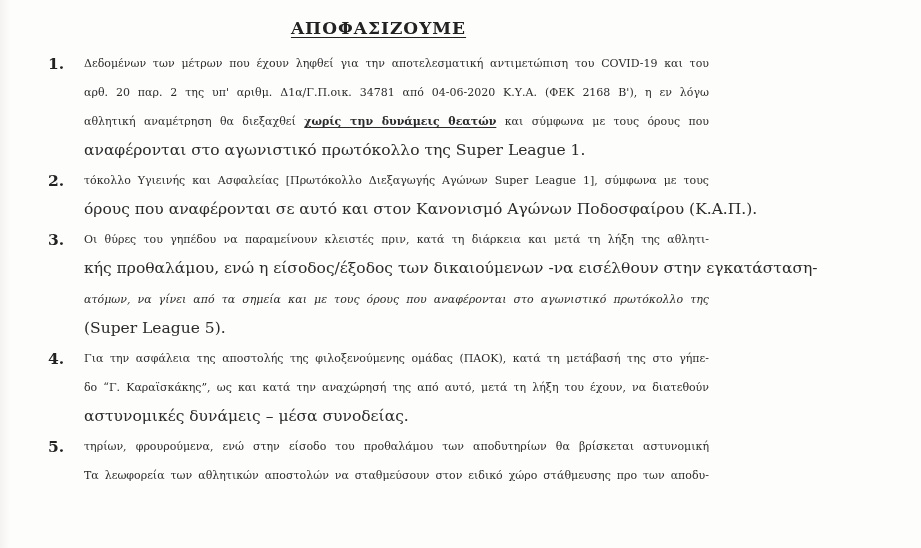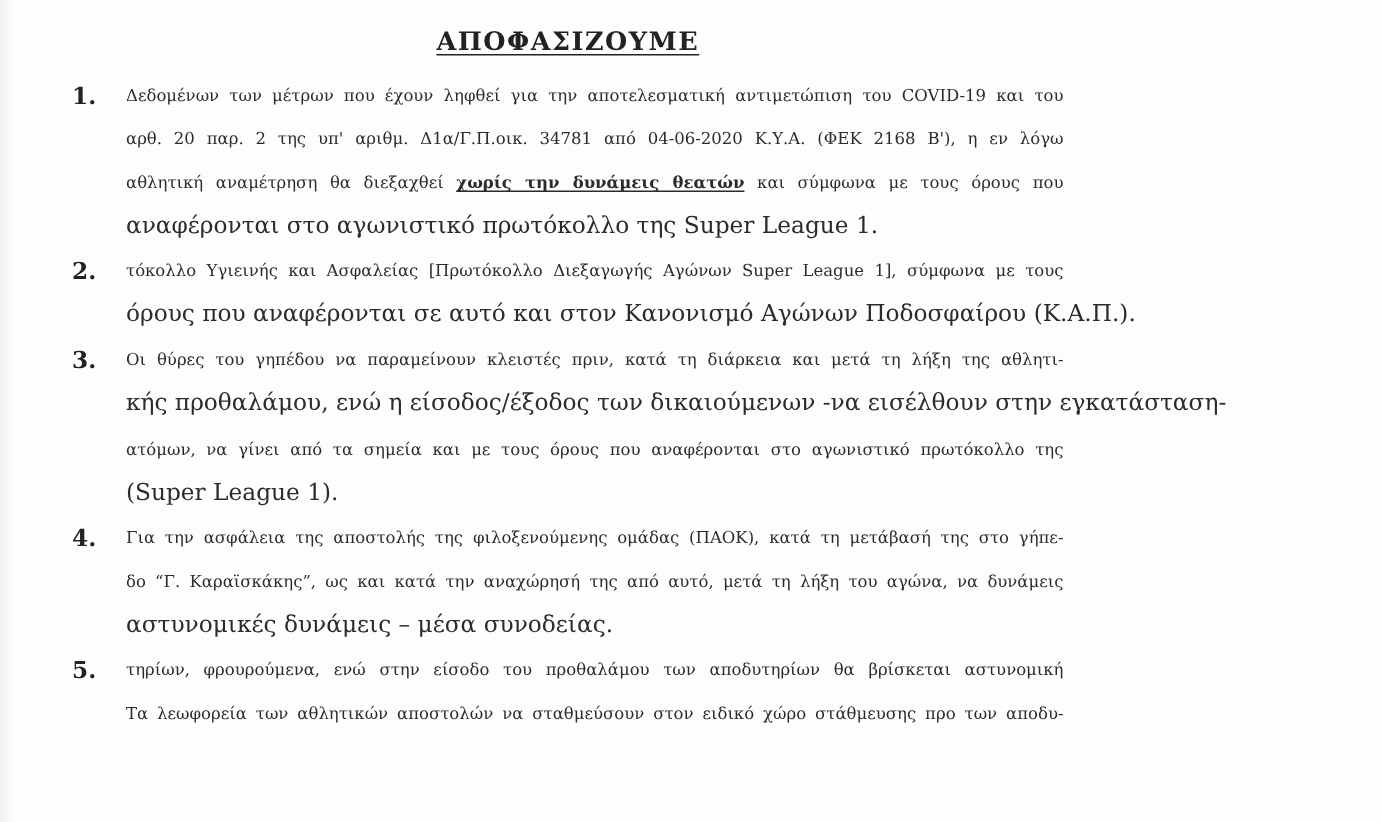--- a/index.html
+++ b/index.html
@@ -46,21 +46,21 @@
     text-align-last: justify;
     white-space: nowrap;
   }
   .ln-end {
     font-size: 15.5px;
     line-height: 29px;
     text-align: right;
     text-align-last: left;
     white-space: nowrap;
   }
-  .gap-top { margin-top: 2px; }
+  .gap-top { margin-top: 2px; font-style: italic; }
   .emph {
     font-weight: bold;
     text-decoration: underline;
     text-underline-offset: 2px;
   }
 </style>
 </head>
 <body>
 
 <div class="page">
@@ -84,29 +84,29 @@
       <div class="ln-end">όρους που αναφέρονται σε αυτό και στον Κανονισμό Αγώνων Ποδοσφαίρου (Κ.Α.Π.).</div>
     </div>
   </div>
 
   <div class="item">
     <div class="item-number">3.</div>
     <div class="item-body">
       <div class="ln">Οι θύρες του γηπέδου να παραμείνουν κλειστές πριν, κατά τη διάρκεια και μετά τη λήξη της αθλητι-</div>
       <div class="ln-end">κής προθαλάμου, ενώ η είσοδος/έξοδος των δικαιούμενων -να εισέλθουν στην εγκατάσταση-</div>
       <div class="ln gap-top">ατόμων, να γίνει από τα σημεία και με τους όρους που αναφέρονται στο αγωνιστικό πρωτόκολλο της</div>
-      <div class="ln-end">(Super League 1).</div>
+      <div class="ln-end">(Super League 5).</div>
     </div>
   </div>
 
   <div class="item">
     <div class="item-number">4.</div>
     <div class="item-body">
       <div class="ln">Για την ασφάλεια της αποστολής της φιλοξενούμενης ομάδας (ΠΑΟΚ), κατά τη μετάβασή της στο γήπε-</div>
-      <div class="ln">δο “Γ. Καραϊσκάκης”, ως και κατά την αναχώρησή της από αυτό, μετά τη λήξη του αγώνα, να δυνάμεις</div>
+      <div class="ln">δο “Γ. Καραϊσκάκης”, ως και κατά την αναχώρησή της από αυτό, μετά τη λήξη του έχουν, να διατεθούν</div>
       <div class="ln-end">αστυνομικές δυνάμεις – μέσα συνοδείας.</div>
     </div>
   </div>
 
   <div class="item">
     <div class="item-number">5.</div>
     <div class="item-body">
       <div class="ln">τηρίων, φρουρούμενα, ενώ στην είσοδο του προθαλάμου των αποδυτηρίων θα βρίσκεται αστυνομική</div>
       <div class="ln">Τα λεωφορεία των αθλητικών αποστολών να σταθμεύσουν στον ειδικό χώρο στάθμευσης προ των αποδυ-</div>
     </div>

